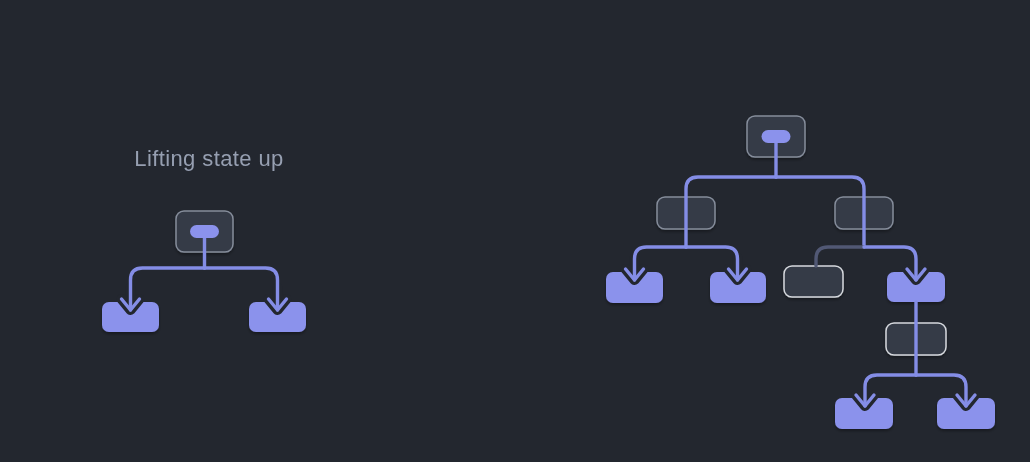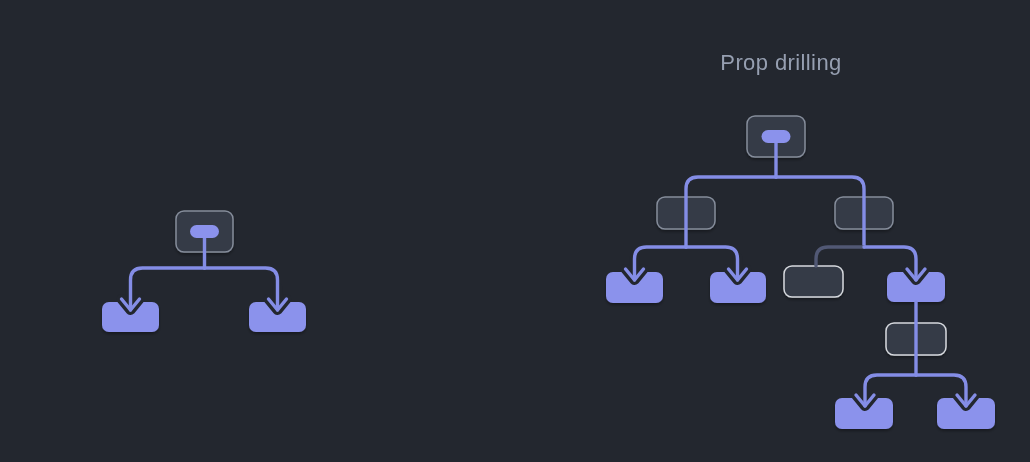--- a/index.html
+++ b/index.html
@@ -80,15 +80,15 @@
         <path d="M966 384 V406 M957 395 L966 406 L975 395" stroke="#23272f" stroke-width="10"></path>
         <path d="M916 375 V375 H954 Q966 375 966 387 V406" stroke="#848de6" stroke-width="3.4"></path>
         <path d="M957 395 L966 406 L975 395" stroke="#848de6" stroke-width="3.4"></path>
       </g>
       <g>
         <rect x="190" y="225" width="29" height="13" rx="6.5" fill="#8b92ec"></rect>
         <rect x="761.5" y="130" width="29" height="13" rx="6.5" fill="#8b92ec"></rect>
       </g>
     </svg>
 
+  <div class="diagram-title" style="left:209px; top:146px;">Lifting state up</div>
 
-  <div class="diagram-title" style="left:781px; top:50px;">Prop drilling</div>
 </div>
 
 </body></html>

